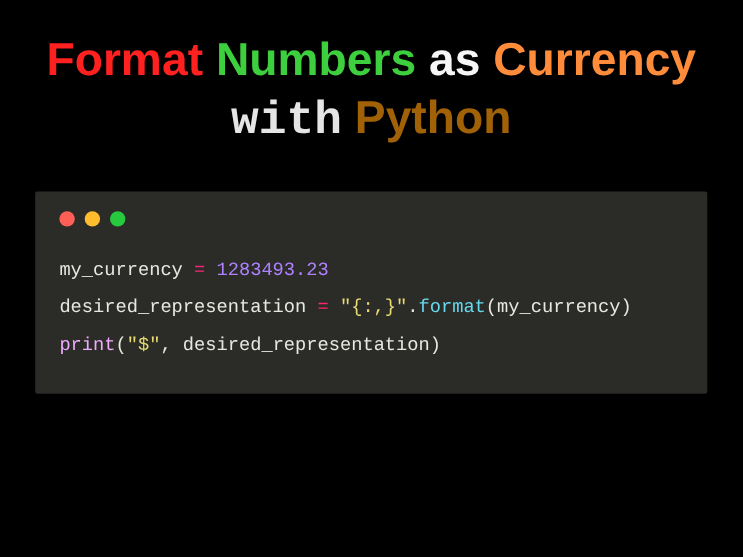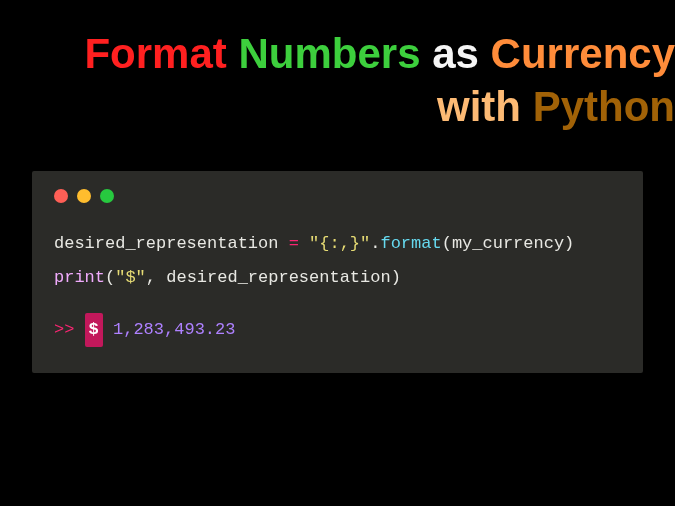--- a/index.html
+++ b/index.html
@@ -8,34 +8,34 @@
       box-sizing: border-box;
     }
     body {
       width: 675px;
       height: 506px;
       background: #000000;
       font-family: -apple-system, BlinkMacSystemFont, "Segoe UI", Helvetica, Arial, sans-serif;
       overflow: hidden;
     }
     .title-container {
-      text-align: right;
+      text-align: center;
       padding-top: 28px;
       padding-bottom: 20px;
     }
     .title {
       font-size: 42px;
       font-weight: 800;
       line-height: 1.25;
     }
     .word-format { color: #ff2020; }
     .word-numbers { color: #3dcf3d; }
     .word-as { color: #f5f5f5; }
     .word-currency { color: #ff8c3a; }
-    .word-with { color: #fdba74; }
+    .word-with { color: #e5e5e5; font-family: Liberation Mono, monospace; }
     .word-python { color: #a16207; }
     .code-window {
       background: #2b2b28;
       margin: 18px 32px 0 32px;
       border-radius: 2px;
       padding: 18px 22px 26px 22px;
       box-shadow: 0 0 0 1px rgba(0,0,0,0.4);
     }
     .window-controls {
       display: flex;
@@ -93,31 +93,31 @@
 </div>
 
 <div class="code-window">
   <div class="window-controls">
     <div class="win-dot dot-red"></div>
     <div class="win-dot dot-yellow"></div>
     <div class="win-dot dot-green"></div>
   </div>
   <div class="code-block">
     <div>
+      <span class="tok-var">my_currency</span>
+      <span> </span>
+      <span class="tok-op">=</span>
+      <span> </span>
+      <span class="tok-number">1283493.23</span>
+    </div>
+    <div>
       <span class="tok-var">desired_representation</span>
       <span> </span>
       <span class="tok-op">=</span>
       <span> </span>
       <span class="tok-string">"{:,}"</span><span class="tok-dot">.</span><span class="tok-method">format</span><span class="tok-paren">(</span><span class="tok-var">my_currency</span><span class="tok-paren">)</span>
     </div>
     <div>
       <span class="tok-func">print</span><span class="tok-paren">(</span><span class="tok-string">"$"</span><span class="tok-var">,</span>
       <span class="tok-var">desired_representation</span><span class="tok-paren">)</span>
     </div>
-    <div class="output-row">
-      <span class="tok-prompt">&gt;&gt;</span>
-      <span> </span>
-      <span class="dollar-box">$</span>
-      <span> </span>
-      <span class="tok-output">1,283,493.23</span>
-    </div>
   </div>
 </div>
 
 </body></html>

